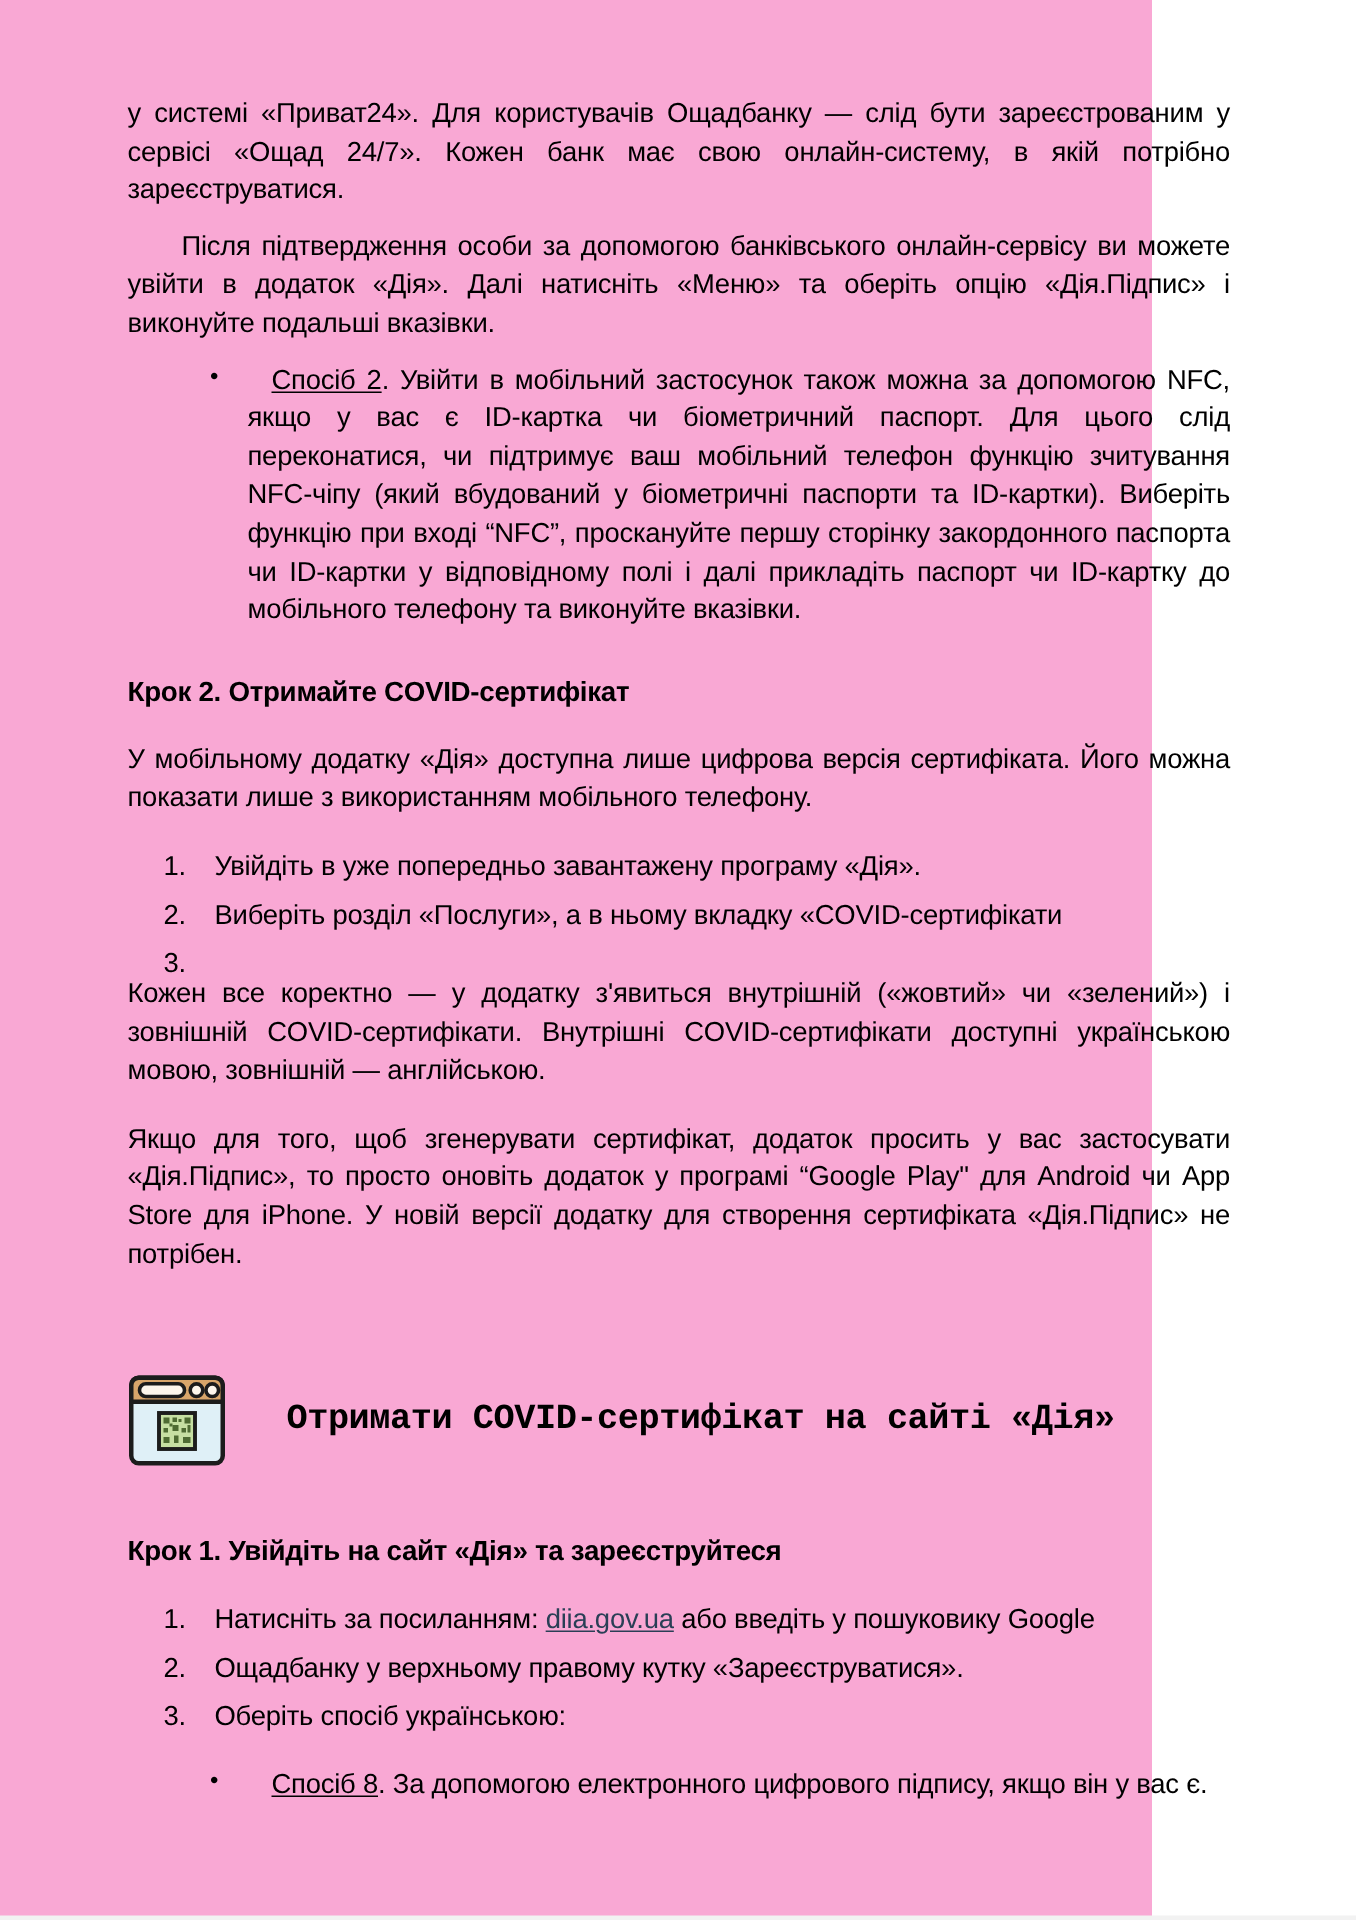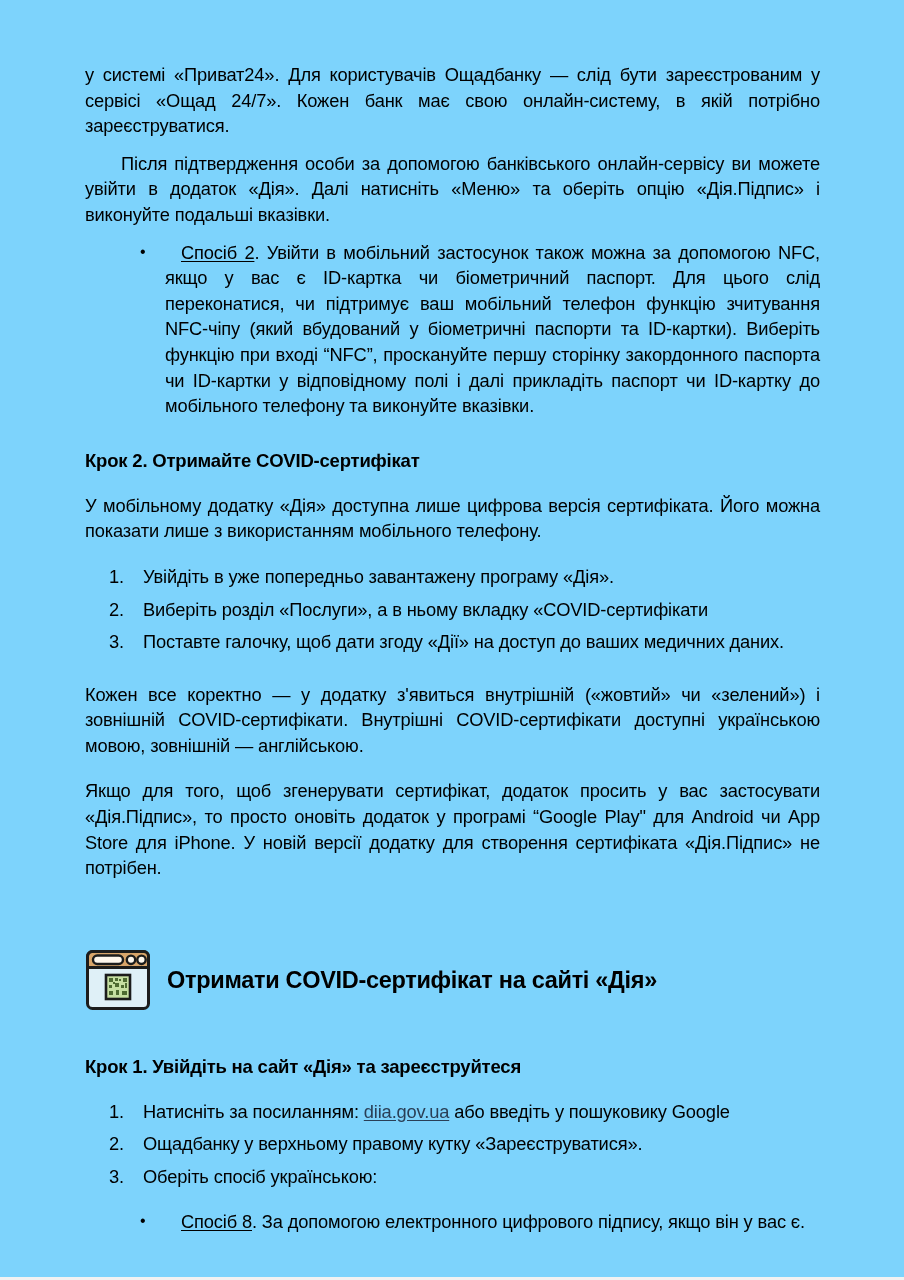--- a/index.html
+++ b/index.html
@@ -14,23 +14,23 @@
     position: relative;
     font-family: "Liberation Sans", "DejaVu Sans", sans-serif;
     color: #000000;
     overflow: hidden;
     -webkit-font-smoothing: antialiased;
   }
 
   .page {
     position: absolute;
     left: 0; top: 0;
-    width: 904px;
+    width: 768px;
     height: 1280px;
-    background: #7dd3fc;
+    background: #f9a8d4;
     box-sizing: border-box;
   }
 
   .content {
     position: absolute;
     left: 85px;
     top: 62px;
     width: 735px;
   }
 
@@ -111,21 +111,22 @@
     font-size: 18.5px;
     font-weight: bold;
     line-height: 24px;
     letter-spacing: -0.2px;
     margin: 0;
   }
 
   .section-head {
     display: flex;
     align-items: center;
-    gap: 16px;
+    gap: 40px;
+    font-family: Liberation Mono, monospace;
   }
   .section-head .title {
     font-size: 23.5px;
     font-weight: bold;
     letter-spacing: -0.3px;
     line-height: 30px;
   }
 
   
   .browser-icon {
@@ -183,21 +184,21 @@
     <div class="gap-md"></div>
 
     <ol class="num-list">
       <li class="num-item">
         <span class="num">1.</span><span>Увійдіть в уже попередньо завантажену програму «Дія».</span>
       </li>
       <li class="num-item">
         <span class="num">2.</span><span>Виберіть розділ «Послуги», а в ньому вкладку «COVID-сертифікати</span>
       </li>
       <li class="num-item">
-        <span class="num">3.</span><span>Поставте галочку, щоб дати згоду «Дії» на доступ до ваших медичних даних.</span>
+        <span class="num">3.</span>
       </li>
     </ol>
 
     <div class="gap-md"></div>
 
     <p class="para">Кожен все коректно — у додатку з'явиться  внутрішній («жовтий» чи «зелений») і зовнішній COVID-сертифікати. Внутрішні COVID-сертифікати доступні українською мовою, зовнішній — англійською.</p>
 
     <div class="gap-md"></div>
 
     <p class="para">Якщо для того, щоб згенерувати сертифікат, додаток просить у вас застосувати «Дія.Підпис», то просто оновіть додаток у програмі “Google Play" для Android чи App Store для iPhone. У новій версії додатку для створення сертифіката «Дія.Підпис» не потрібен.</p>

